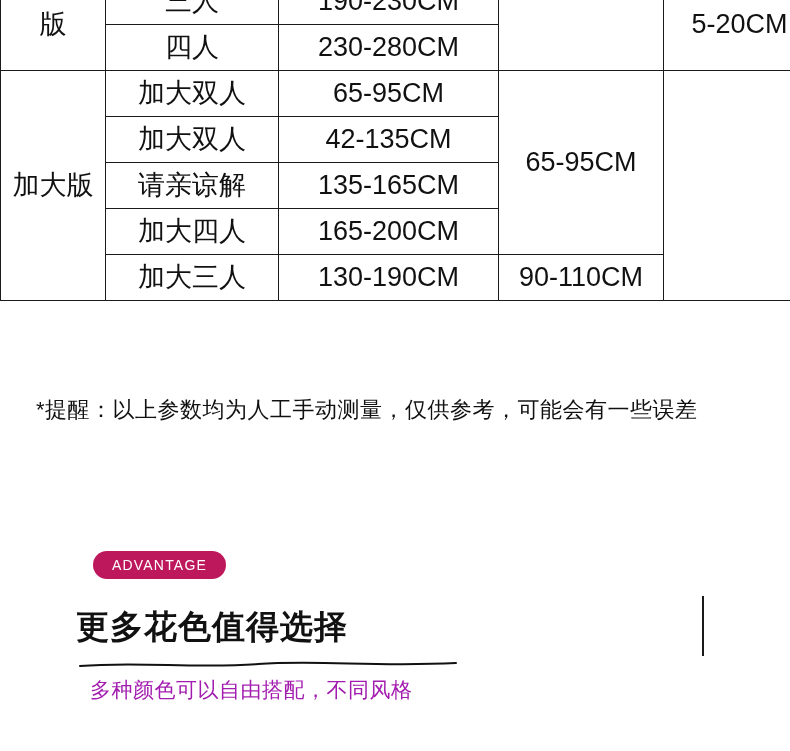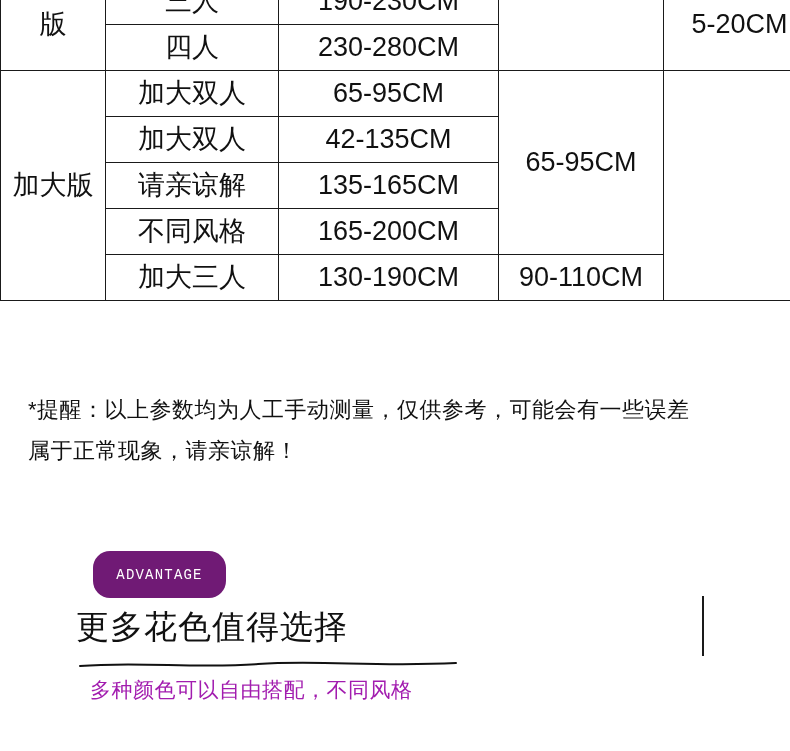--- a/index.html
+++ b/index.html
@@ -51,54 +51,54 @@
     padding: 4px 0;
   }
   .no-left  { border-left: none; }
   .no-right { border-right: none; }
 
   .nowrap-vert { white-space: normal; word-break: break-all; }
 
   
   .reminder {
     position: absolute;
-    left: 28px;
+    left: 36px;
     top: 390px;
     width: 720px;
     font-size: 22px;
     line-height: 1.85;
     color: #111;
     letter-spacing: 0.5px;
   }
 
   
   .advantage-badge {
     position: absolute;
     left: 93px;
     top: 551px;
     width: 133px;
-    height: 47px;
+    height: 28px;
     border-radius: 17px;
-    background: #701a75;
+    background: #be185d;
     color: #ffffff;
     font-size: 14px;
     letter-spacing: 1.2px;
     display: flex;
     align-items: center;
     justify-content: center;
-    font-family: Liberation Mono, monospace;
+    font-family: Liberation Sans, sans-serif;
   }
 
   
   .headline {
     position: absolute;
     left: 76px;
     top: 605px;
     font-size: 33px;
-    font-weight: 400;
+    font-weight: 700;
     color: #111;
     letter-spacing: 1px;
   }
 
   
   .headline-underline {
     position: absolute;
     left: 78px;
     top: 660px;
     width: 380px;
@@ -150,35 +150,34 @@
     </tr>
     <tr>
       <td class="col-name">加大双人</td>
       <td class="col-len">42-135CM</td>
     </tr>
     <tr>
       <td class="col-name">请亲谅解</td>
       <td class="col-len">135-165CM</td>
     </tr>
     <tr>
-      <td class="col-name">不同风格</td>
+      <td class="col-name">加大四人</td>
       <td class="col-len">165-200CM</td>
     </tr>
     <tr>
       <td class="col-name">加大三人</td>
       <td class="col-len">130-190CM</td>
       <td class="col-depth">90-110CM</td>
     </tr>
   </tbody>
     </table>
 </div>
 
 <div class="reminder">
   <div>*提醒：以上参数均为人工手动测量，仅供参考，可能会有一些误差</div>
-  <div>属于正常现象，请亲谅解！</div>
 </div>
 
 <div class="advantage-badge">ADVANTAGE</div>
 
 <div class="headline">更多花色值得选择</div>
 
 <svg class="headline-underline" viewBox="0 0 380 10" preserveAspectRatio="none">
   <path d="M2,6 C60,1 120,9 180,4 C240,0 300,7 378,3" stroke="#111111" stroke-width="2" fill="none" stroke-linecap="round"></path>
 </svg>
 

